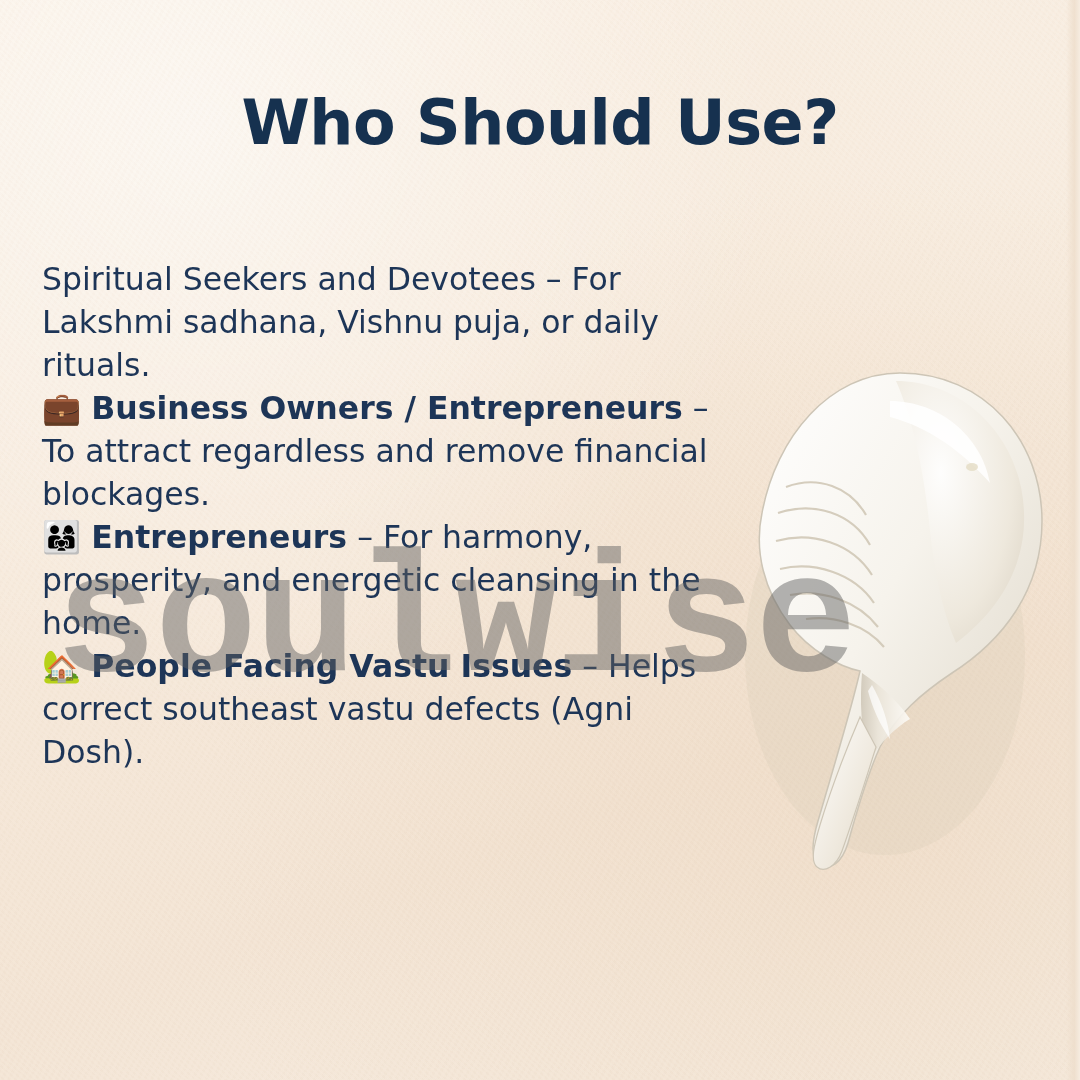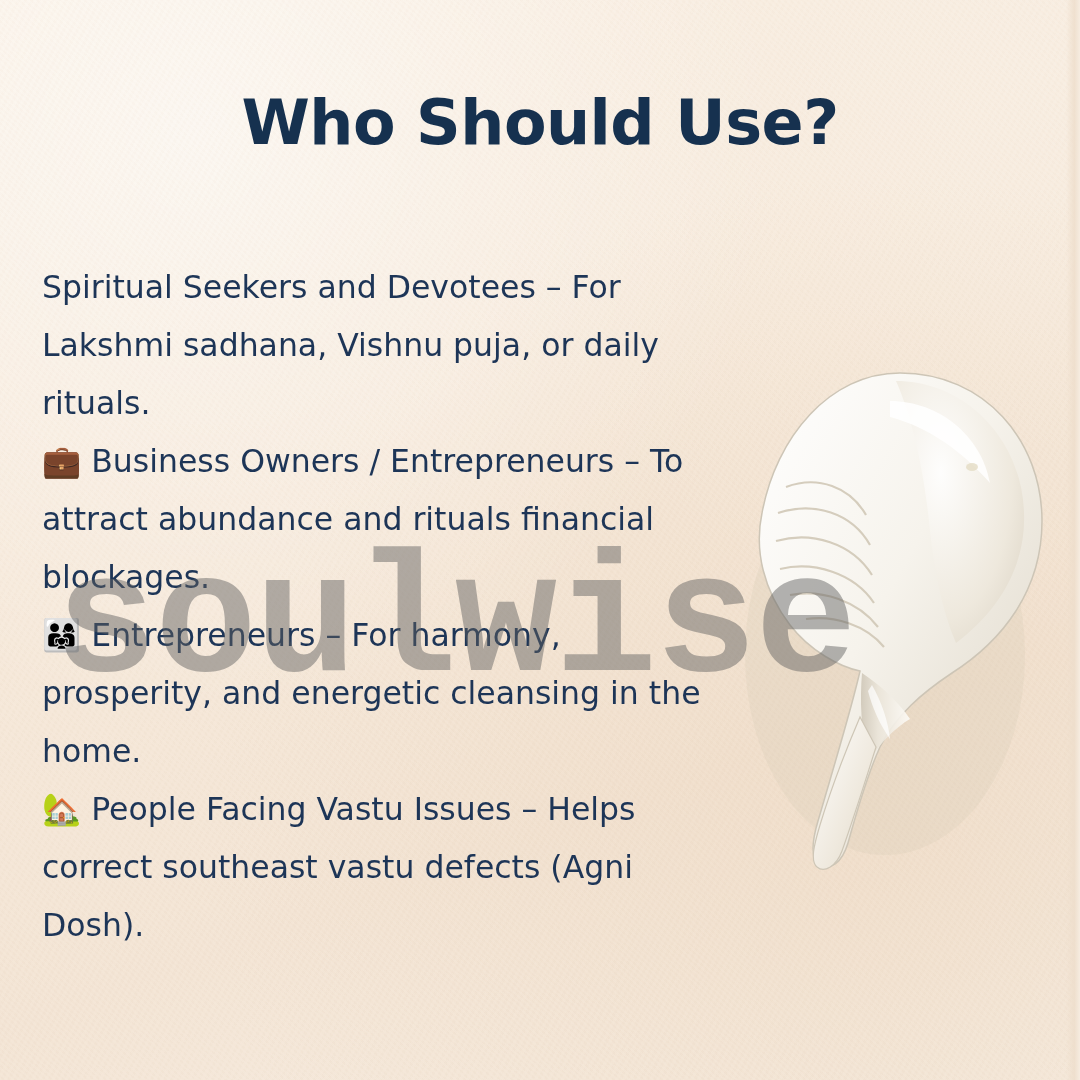--- a/index.html
+++ b/index.html
@@ -58,26 +58,26 @@
     font-family: "DejaVu Sans", sans-serif;
   }
 
   #body-copy {
     position: absolute;
     top: 258px;
     left: 42px;
     width: 672px;
     color: #1d3557;
     font-size: 31.5px;
-    line-height: 58px;
+    line-height: 43px;
     font-family: "DejaVu Sans", sans-serif;
     z-index: 4;
   }
   #body-copy .strong {
-    font-weight: normal;
+    font-weight: bold;
   }
   #body-copy .emoji {
     font-family: "DejaVu Sans", sans-serif;
   }
   .para { margin: 0 0 0 0; }
 
   
   #watermark {
     position: absolute;
     top: 540px;
@@ -119,21 +119,21 @@
     <p class="para">
       <span class="emoji"></span><span> Spiritual Seekers and Devotees</span>
       <span>–</span>
       <span>For Lakshmi sadhana, Vishnu puja, or daily rituals.</span>
     </p>
 
     <p class="para">
       <span class="emoji">💼</span>
       <span class="strong">Business Owners / Entrepreneurs</span>
       <span>–</span>
-      <span>To attract abundance and rituals financial blockages.</span>
+      <span>To attract regardless and remove financial blockages.</span>
     </p>
 
     <p class="para">
       <span class="emoji">👨‍👩‍👧</span>
       <span class="strong">Entrepreneurs</span>
       <span>–</span>
       <span>For harmony, prosperity, and energetic cleansing in the home.</span>
     </p>
 
     <p class="para">

